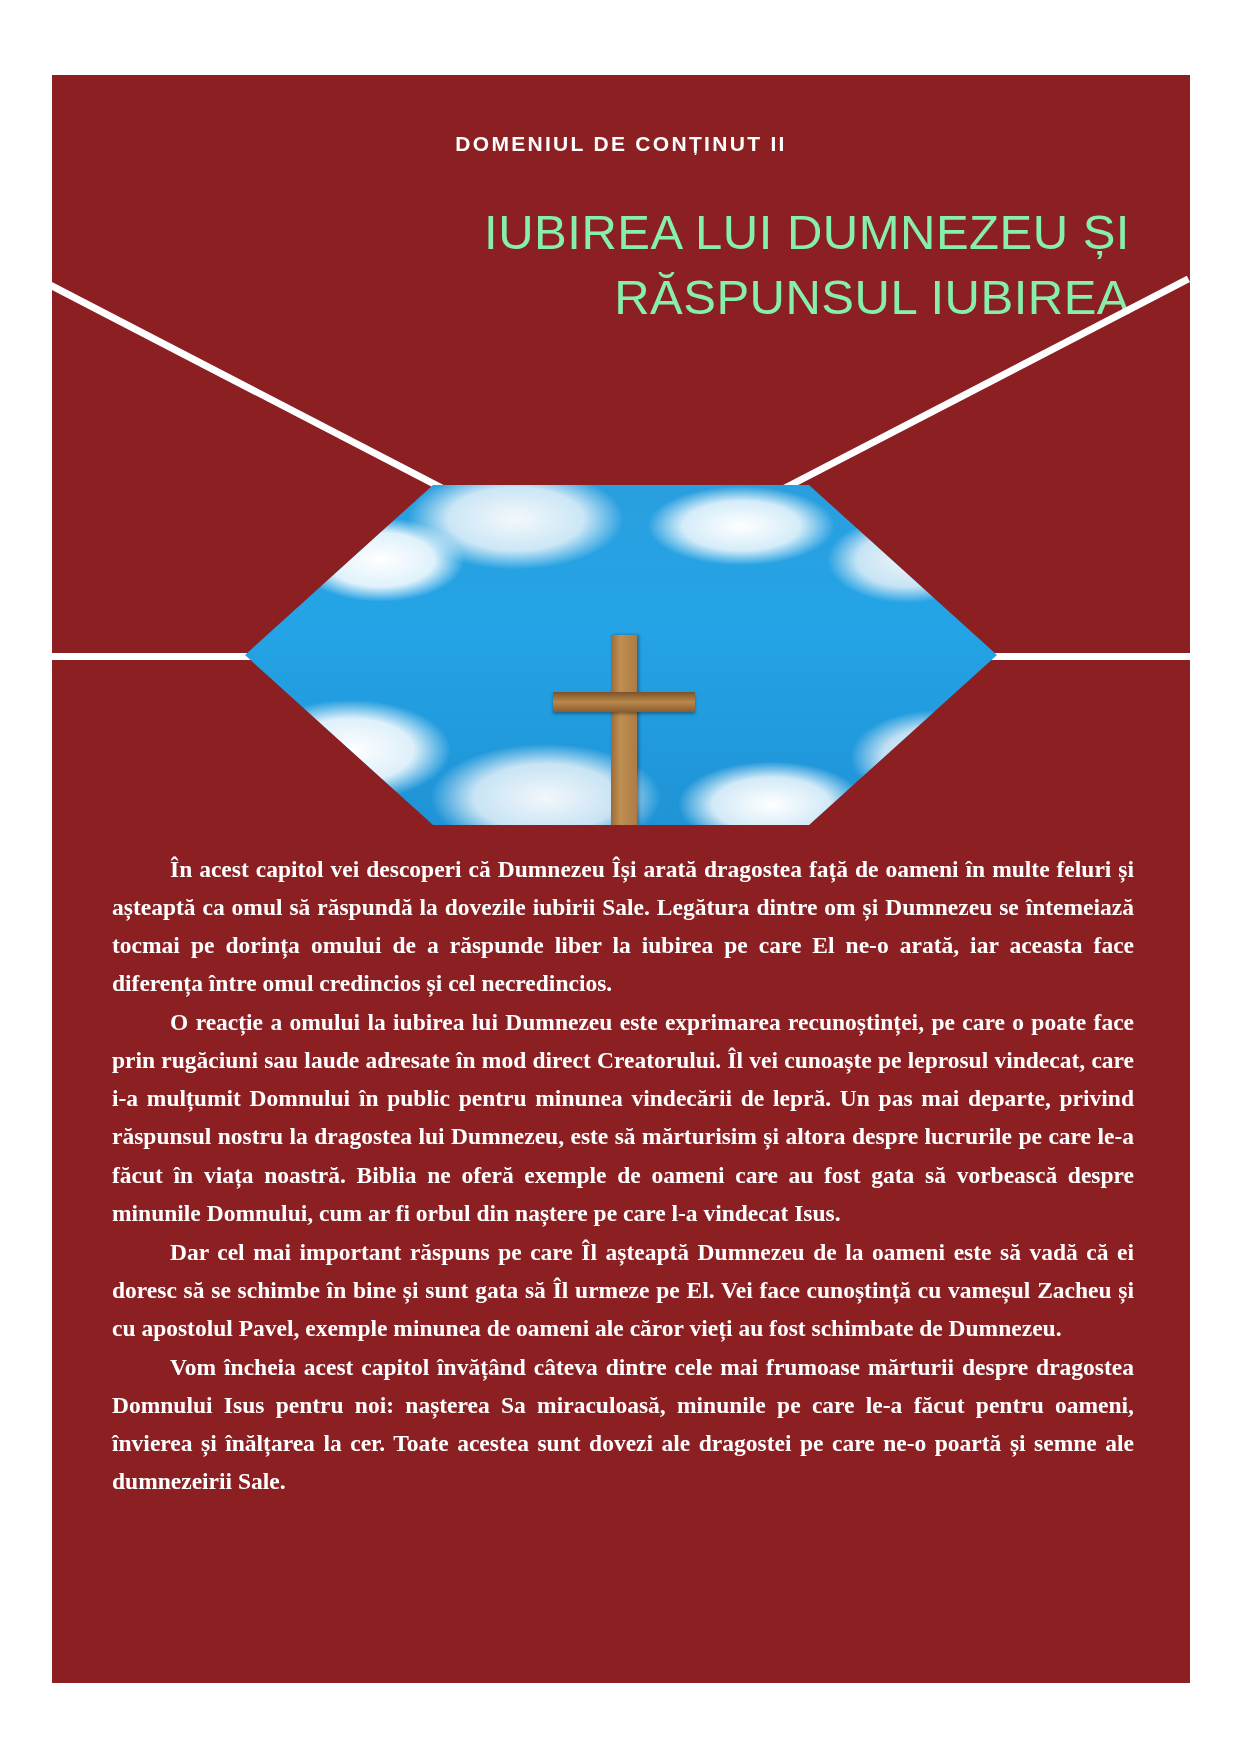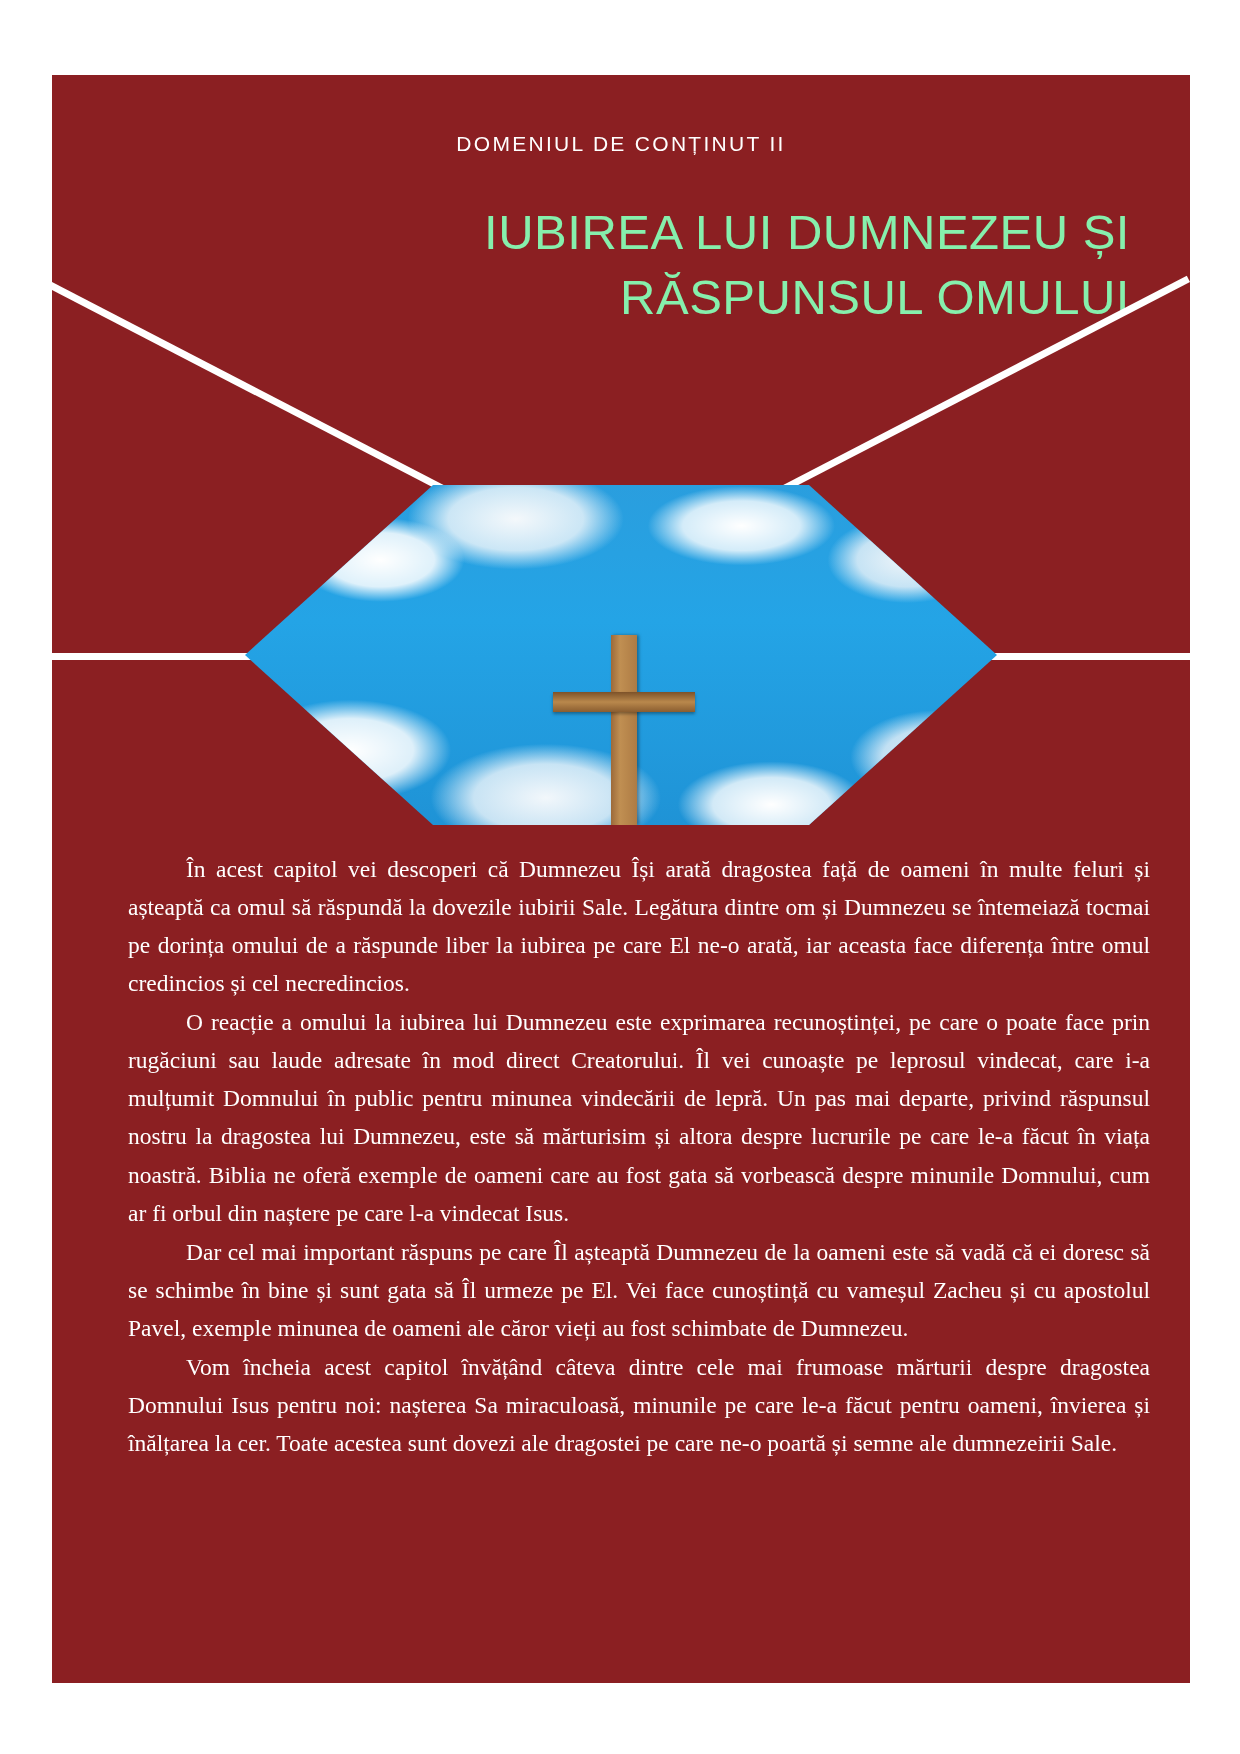--- a/index.html
+++ b/index.html
@@ -36,21 +36,21 @@
   .kicker {
     position: absolute;
     left: 0;
     top: 57px;
     width: 100%;
     text-align: center;
     color: #ffffff;
     font-family: "Liberation Sans", sans-serif;
     font-size: 21px;
     letter-spacing: 2.3px;
-    font-weight: 400;
+    font-weight: 700;
   }
 
   
   .title {
     position: absolute;
     left: 60px;
     top: 125px;
     width: 1018px;
     text-align: right;
     color: #86efac;
@@ -138,45 +138,46 @@
     top: 207px;
     width: 142px;
     height: 20px;
     background: linear-gradient(180deg, #7d5229 0%, #b9884c 50%, #8a5d30 100%);
     box-shadow: 0 2px 3px rgba(0,0,0,0.35);
   }
 
   
   .body-text {
     position: absolute;
-    left: 76px;
+    left: 60px;
     top: 775px;
     width: 1022px;
     color: #ffffff;
     font-family: "Liberation Serif", serif;
     font-size: 23.5px;
     line-height: 1.62;
     text-align: justify;
+    font-weight: bold;
   }
   .body-text p {
     margin: 0 0 1px 0;
     text-indent: 58px;
   }
 </style>
 </head>
 <body>
 
 <div class="page">
   <div class="panel">
 
     <div class="kicker">DOMENIUL DE CONȚINUT II</div>
 
     <div class="title">
       <div>IUBIREA LUI DUMNEZEU ȘI</div>
-      <div>RĂSPUNSUL OMULUI</div>
+      <div>RĂSPUNSUL IUBIREA</div>
     </div>
 
     <div class="flap flap-l1"></div>
     <div class="flap flap-r1"></div>
     <div class="flap flap-l2"></div>
     <div class="flap flap-r2"></div>
 
     <div class="photo-wrap">
       <div class="sky"></div>
       <div class="cross-v"></div>

